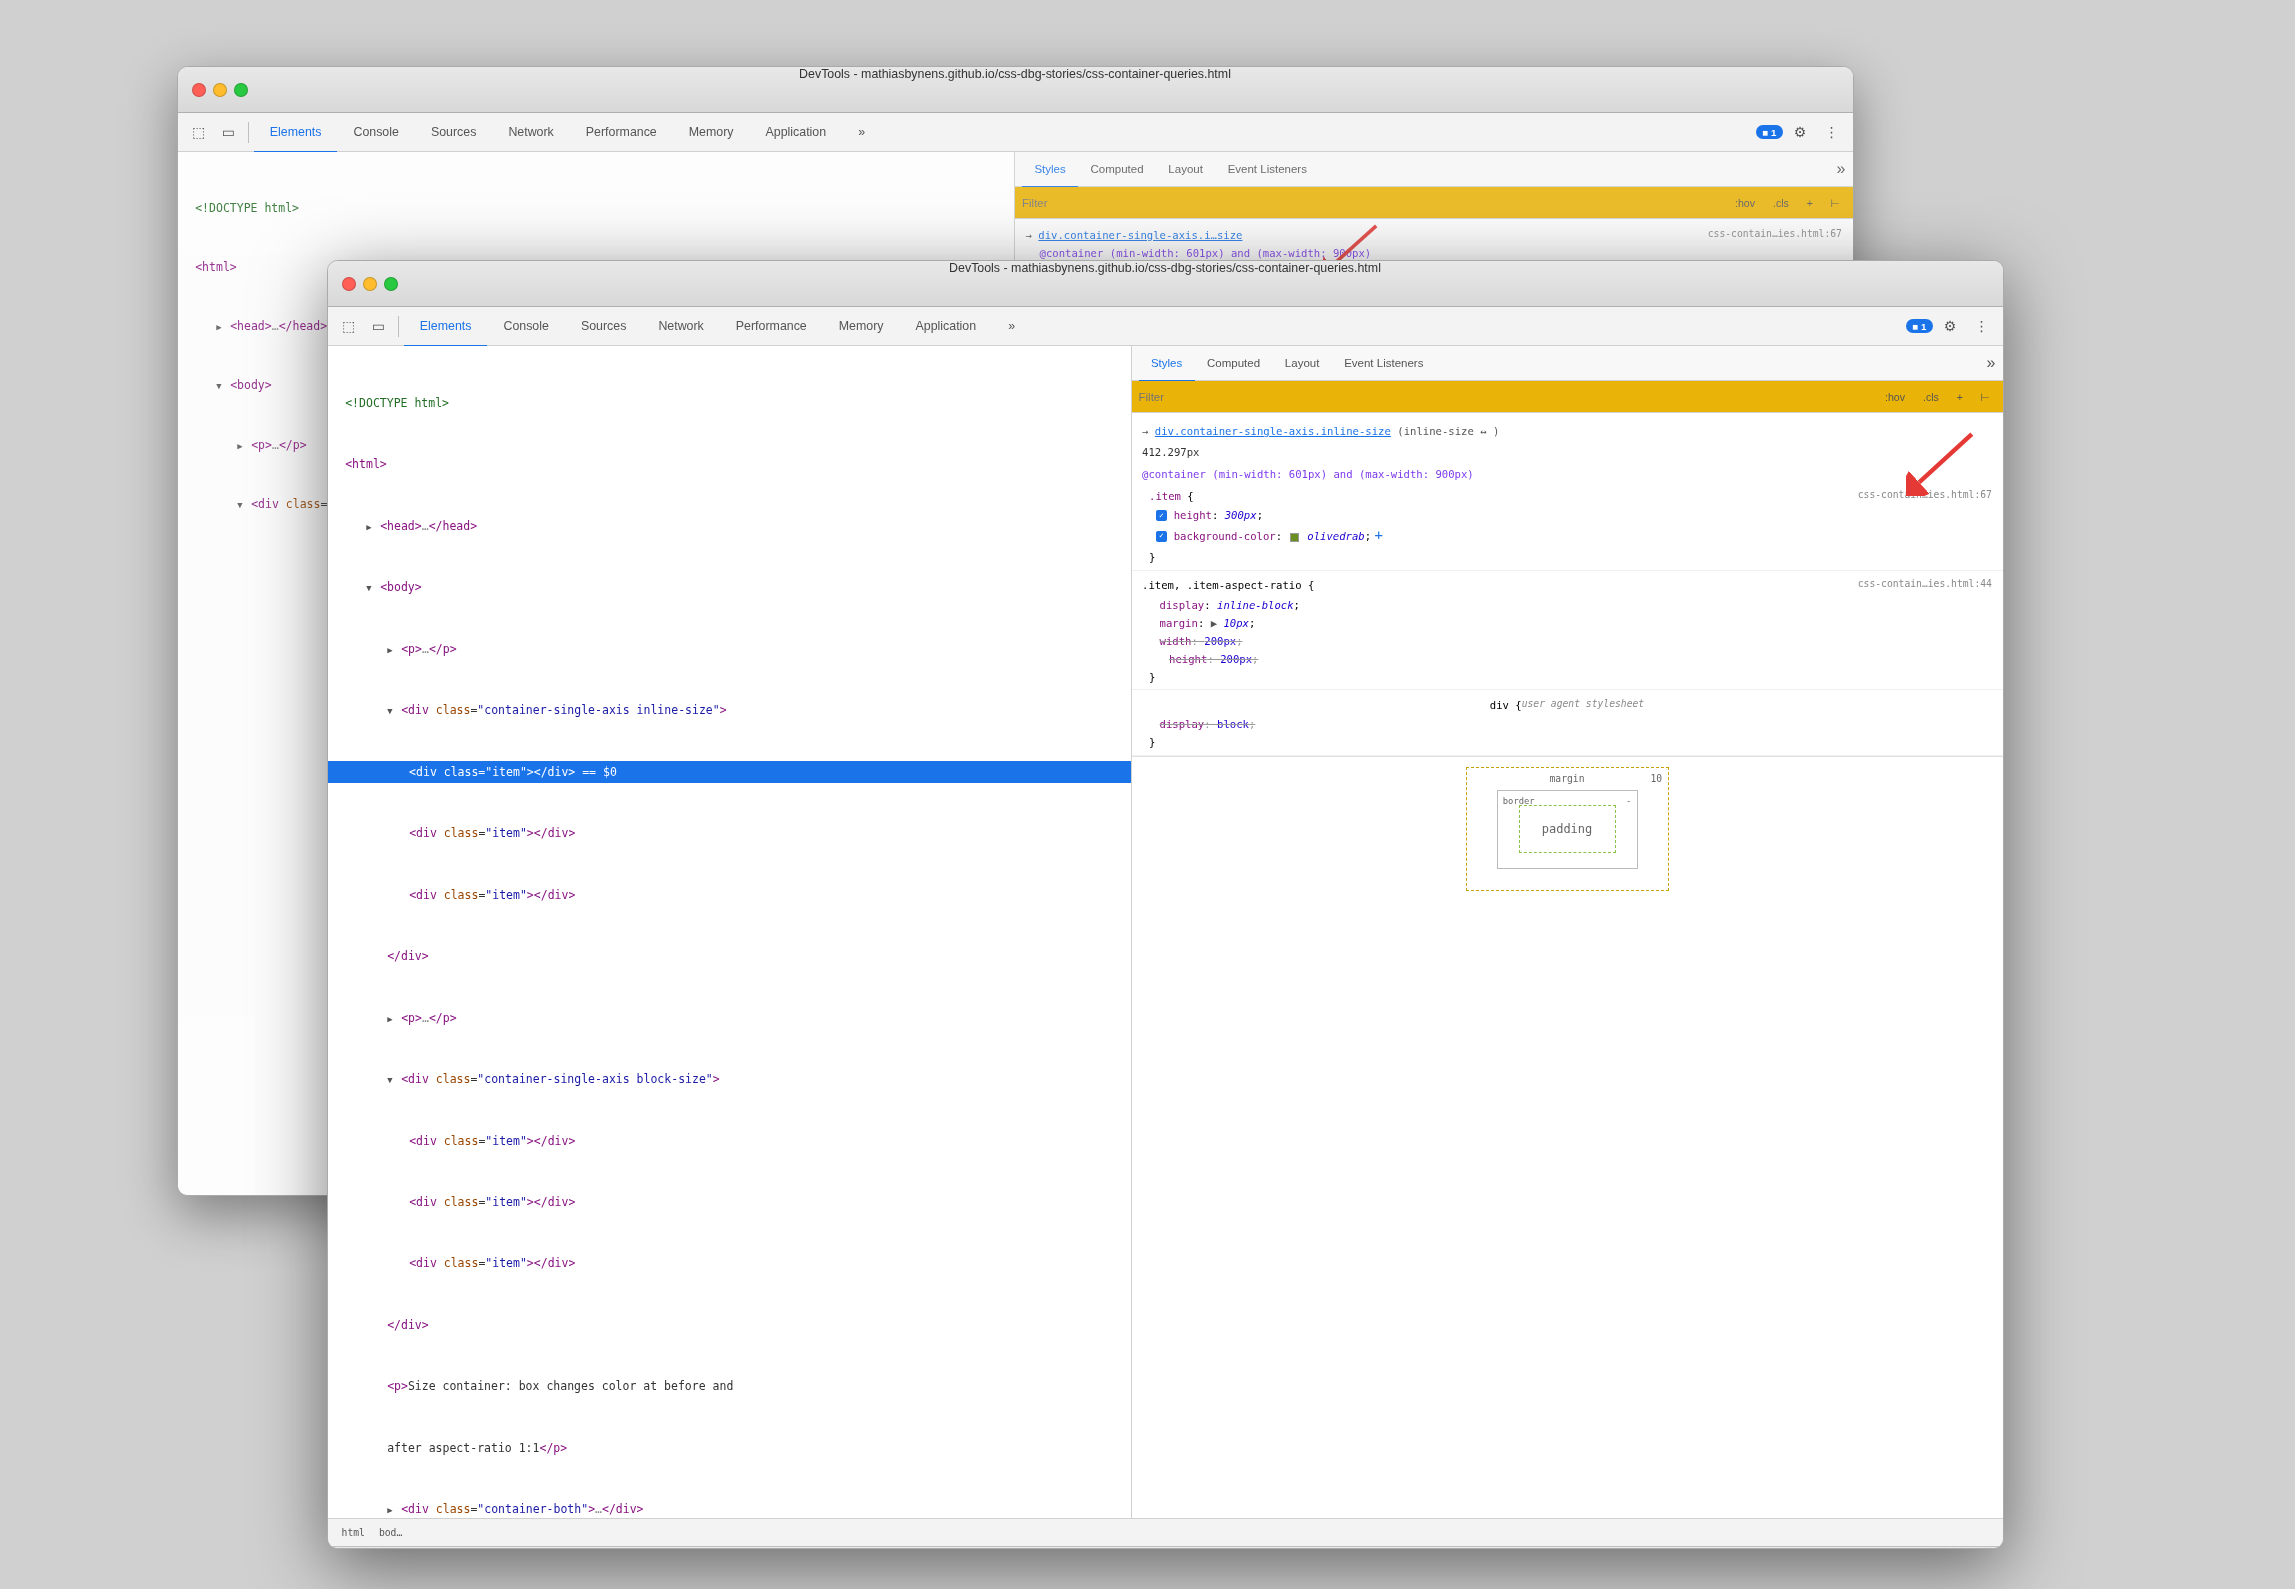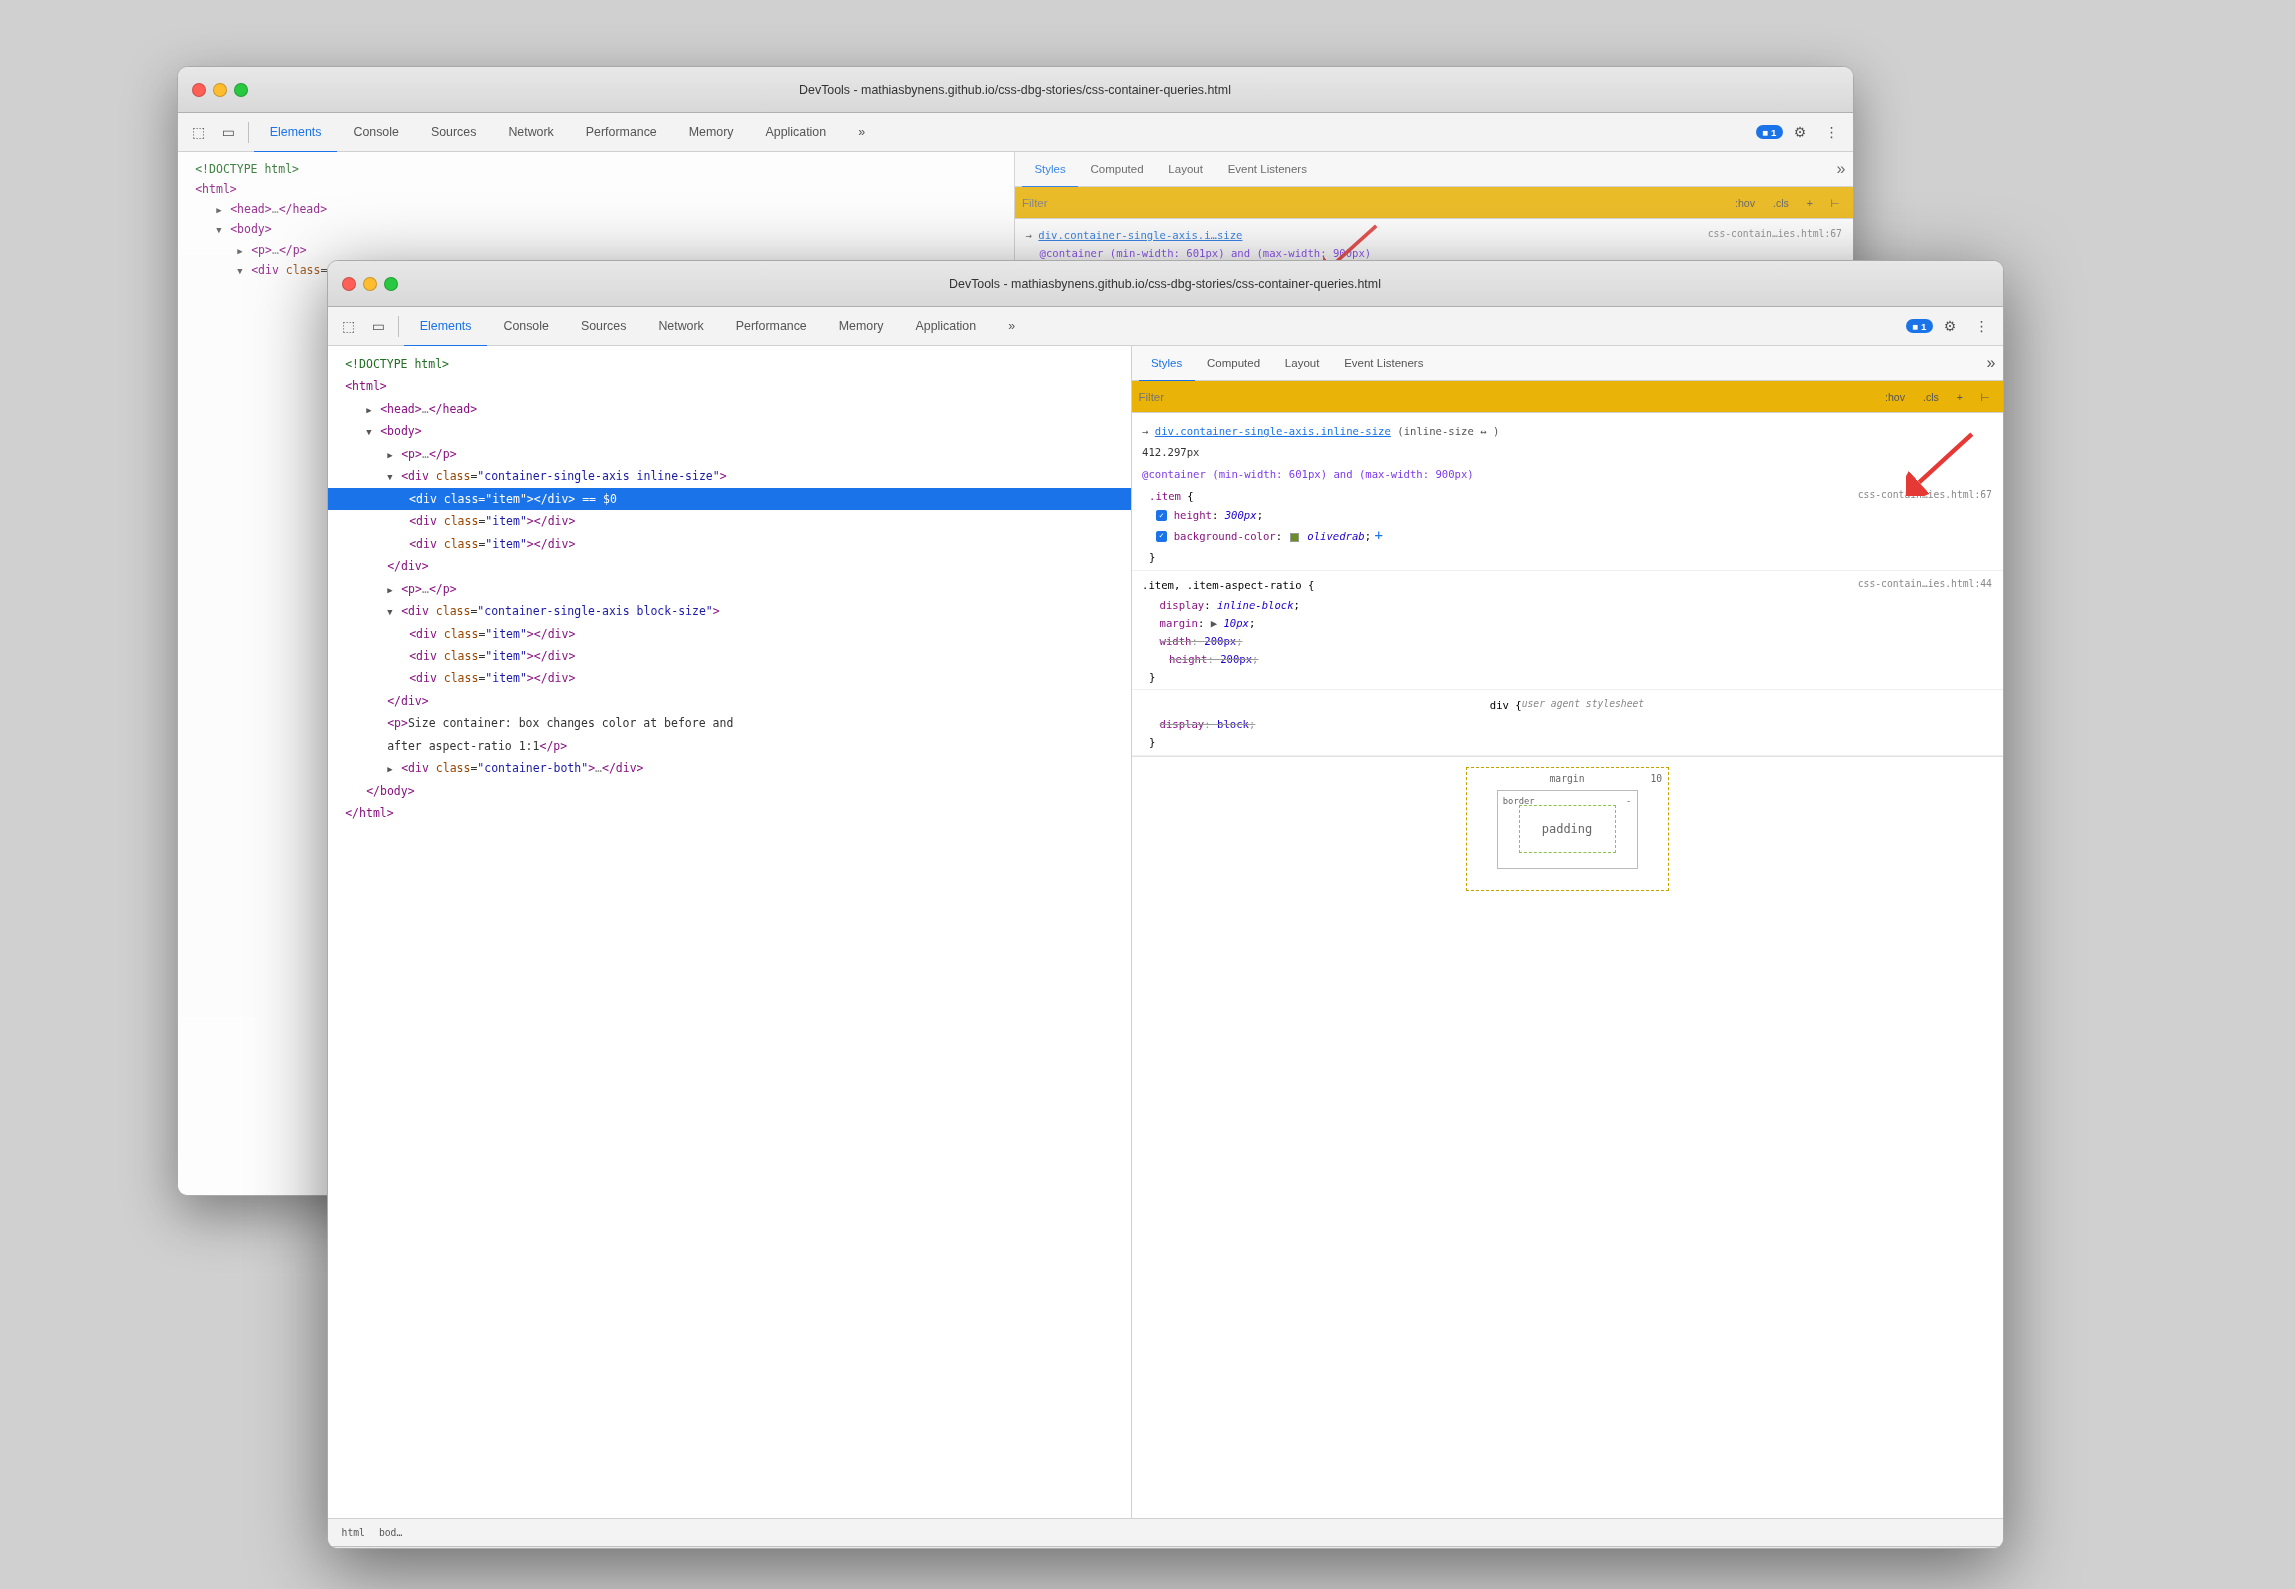--- a/index.html
+++ b/index.html
@@ -48,21 +48,20 @@
       overflow: hidden;
       border: 0.9px solid #aaa;
     }
 
     
     .title-bar {
       height: 46px;
       background: linear-gradient(180deg, #e8e8e8 0%, #d8d8d8 100%);
       border-bottom: 0.9px solid #b0b0b0;
       display: flex;
-      align-items: center;
       padding: 0 14px;
       position: relative;
     }
 
     .traffic-lights {
       display: flex;
       gap: 7px;
       align-items: center;
     }
 
@@ -173,20 +172,21 @@
       font-family: 'Menlo', 'Monaco', 'Consolas', monospace;
       font-size: 11.5px;
       line-height: 1.6;
       padding: 7px 0;
     }
 
     .dom-line {
       padding: 0.9px 7px 0.9px 17.7px;
       white-space: nowrap;
       color: #333;
+      margin-top: 39px;
     }
 
     .dom-line.selected {
       background: #1a73e8;
       color: white;
     }
 
     .tag { color: #881280; }
     .attr-name { color: #994500; }
     .attr-value { color: #1a1aa6; }

